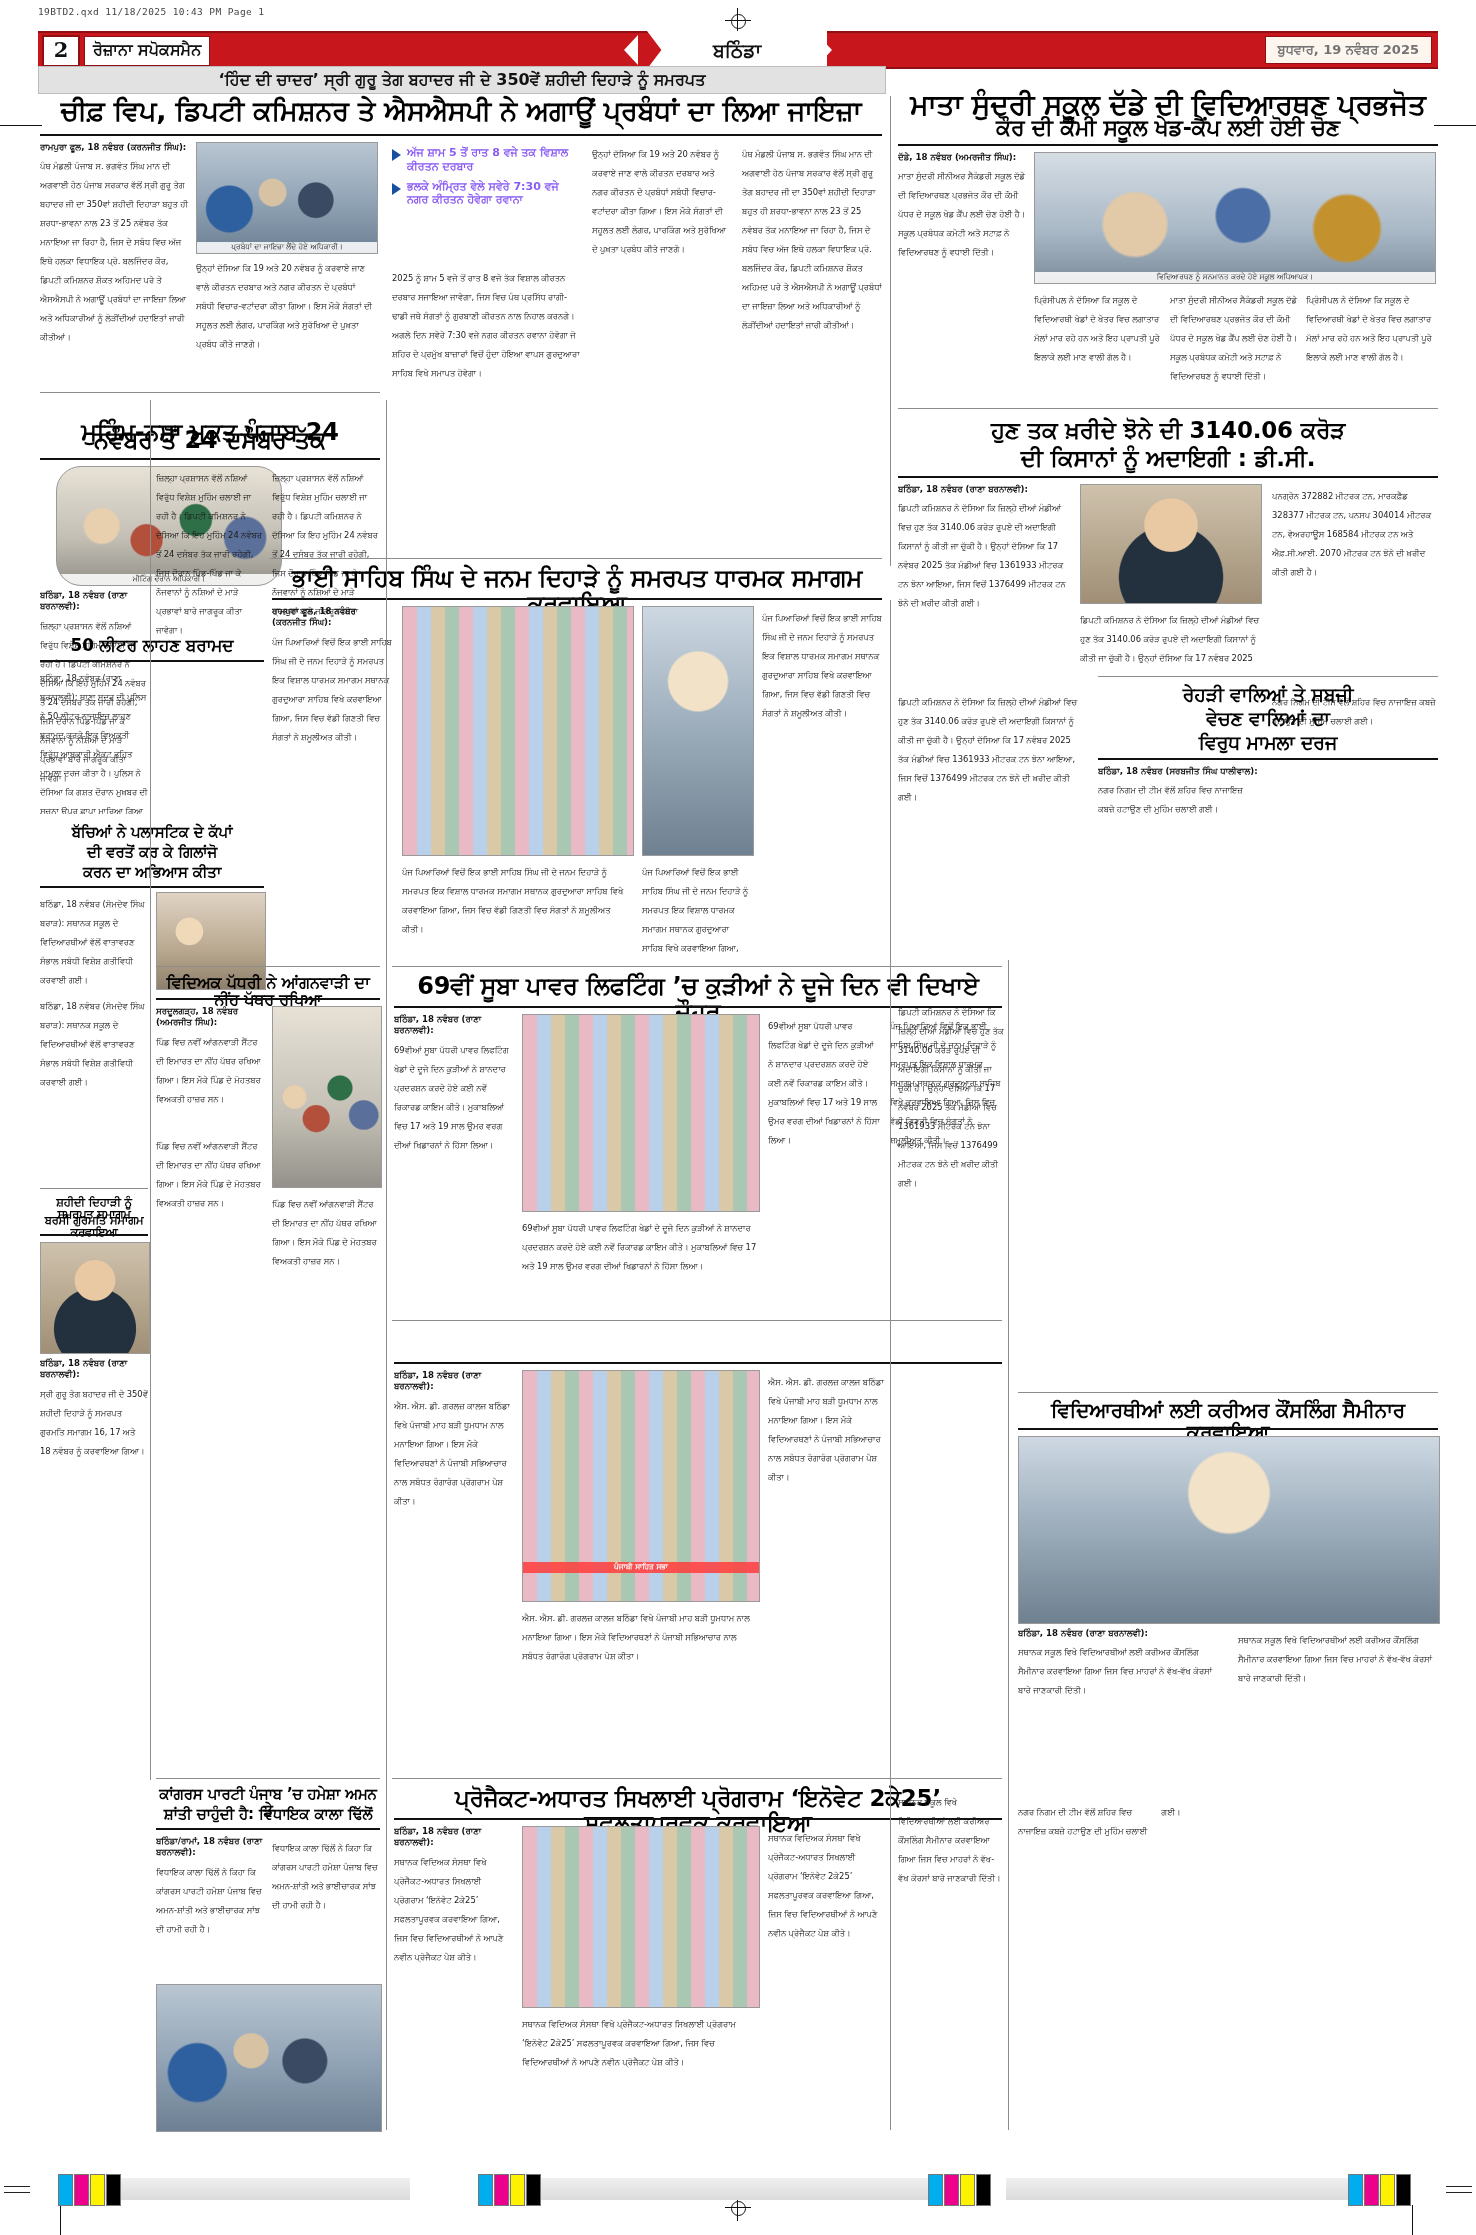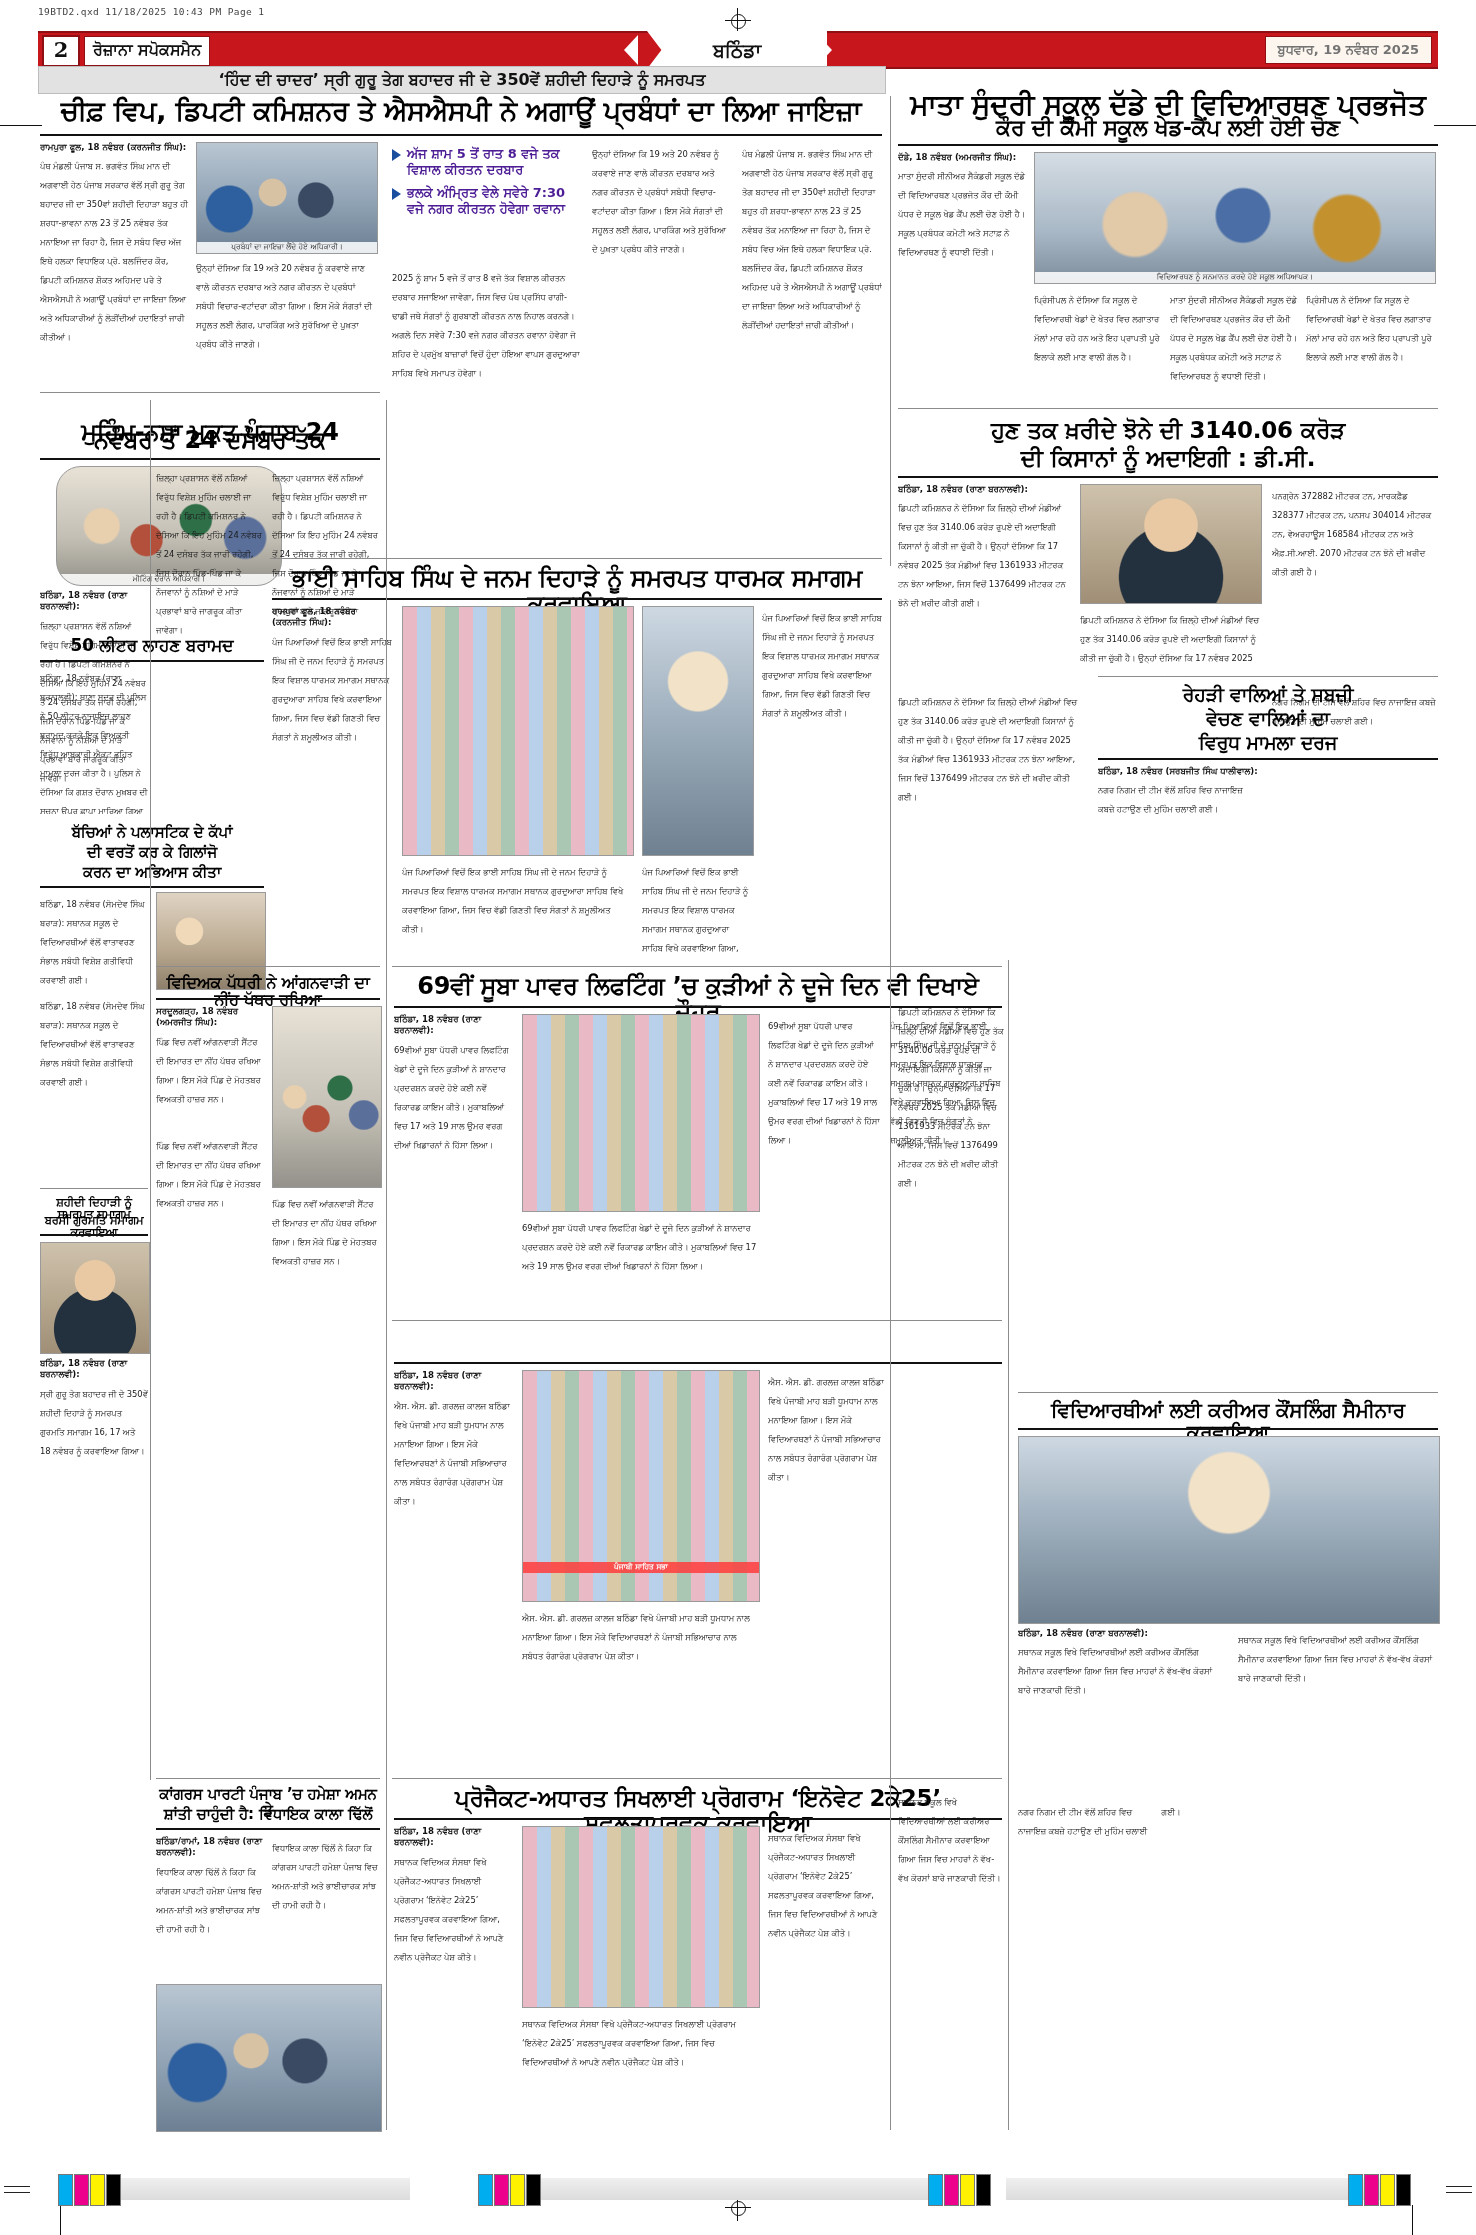--- a/index.html
+++ b/index.html
@@ -70,21 +70,21 @@
      linear-gradient(#cdd8e2,#96a7b6 55%,#6f8090);}
   .ph-portrait{background:
      radial-gradient(circle at 50% 34%,#e8c9a3 0 22%,transparent 23%),
      radial-gradient(circle at 50% 78%,#23313f 0 40%,transparent 41%),
      linear-gradient(#cfc2ac,#a08f76);}
 
   
   .infobox{position:absolute;}
   .infoline{display:flex;align-items:flex-start;margin-bottom:6px;}
   .tri{width:0;height:0;border-top:6px solid transparent;border-bottom:6px solid transparent;border-left:9px solid #1a4fa0;margin:3px 6px 0 0;flex:none;}
-  .infotext{font-size:13px;font-weight:bold;color:#4c1d95;line-height:1.25;}
+  .infotext{font-size:11px;font-weight:bold;color:#8b5cf6;line-height:1.25;}
 
   
   .vrule{position:absolute;width:1px;background:#8c8c8c;}
   .hrule{position:absolute;height:1px;background:#8c8c8c;}
   .thickrule{position:absolute;height:2px;background:#111;}
 
   
   .cmyk{position:absolute;display:flex;}
   .cmyk i{display:block;width:13px;height:30px;border:1px solid #777;margin-right:1px;}
   .greybar{position:absolute;height:22px;background:linear-gradient(#efefef,#dcdcdc);}

